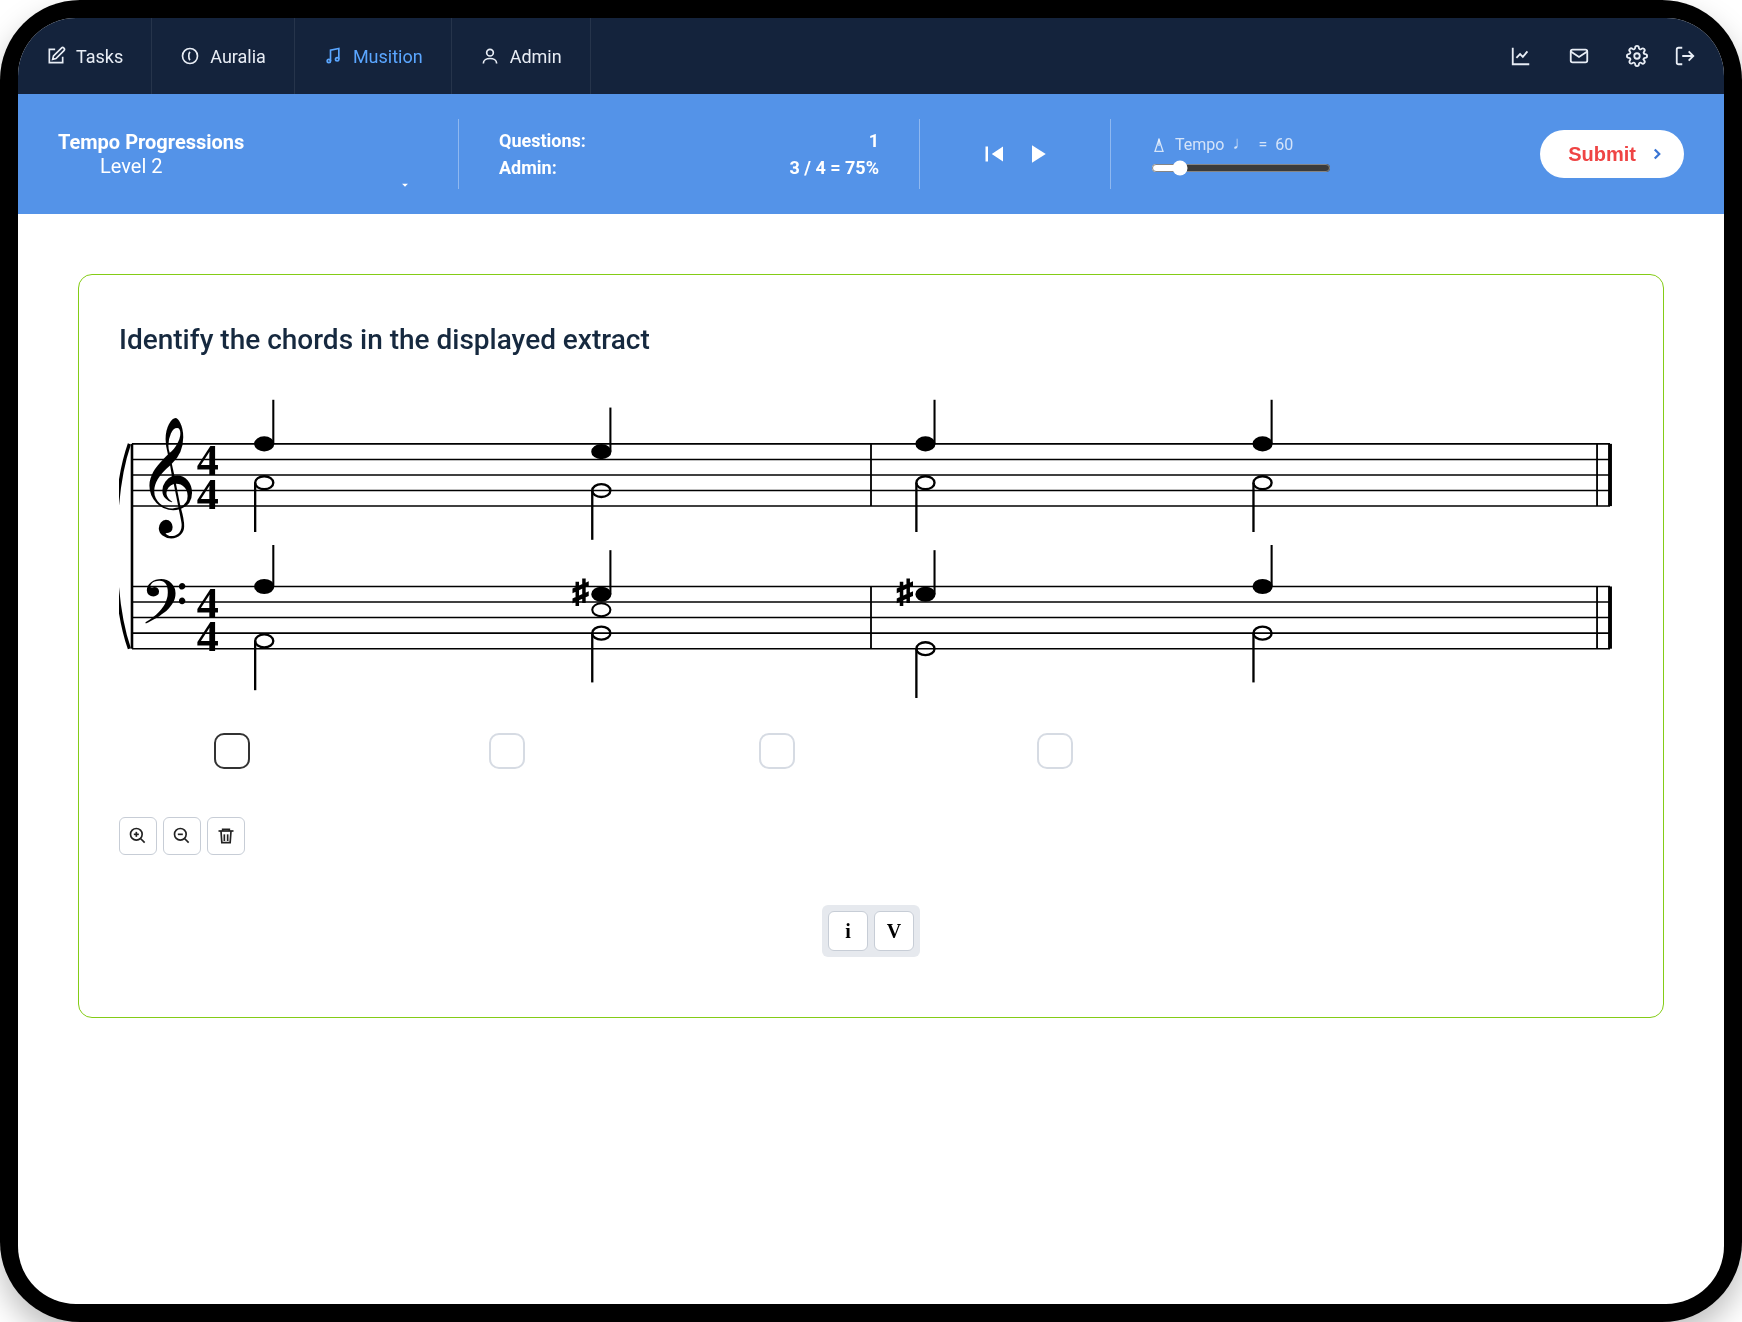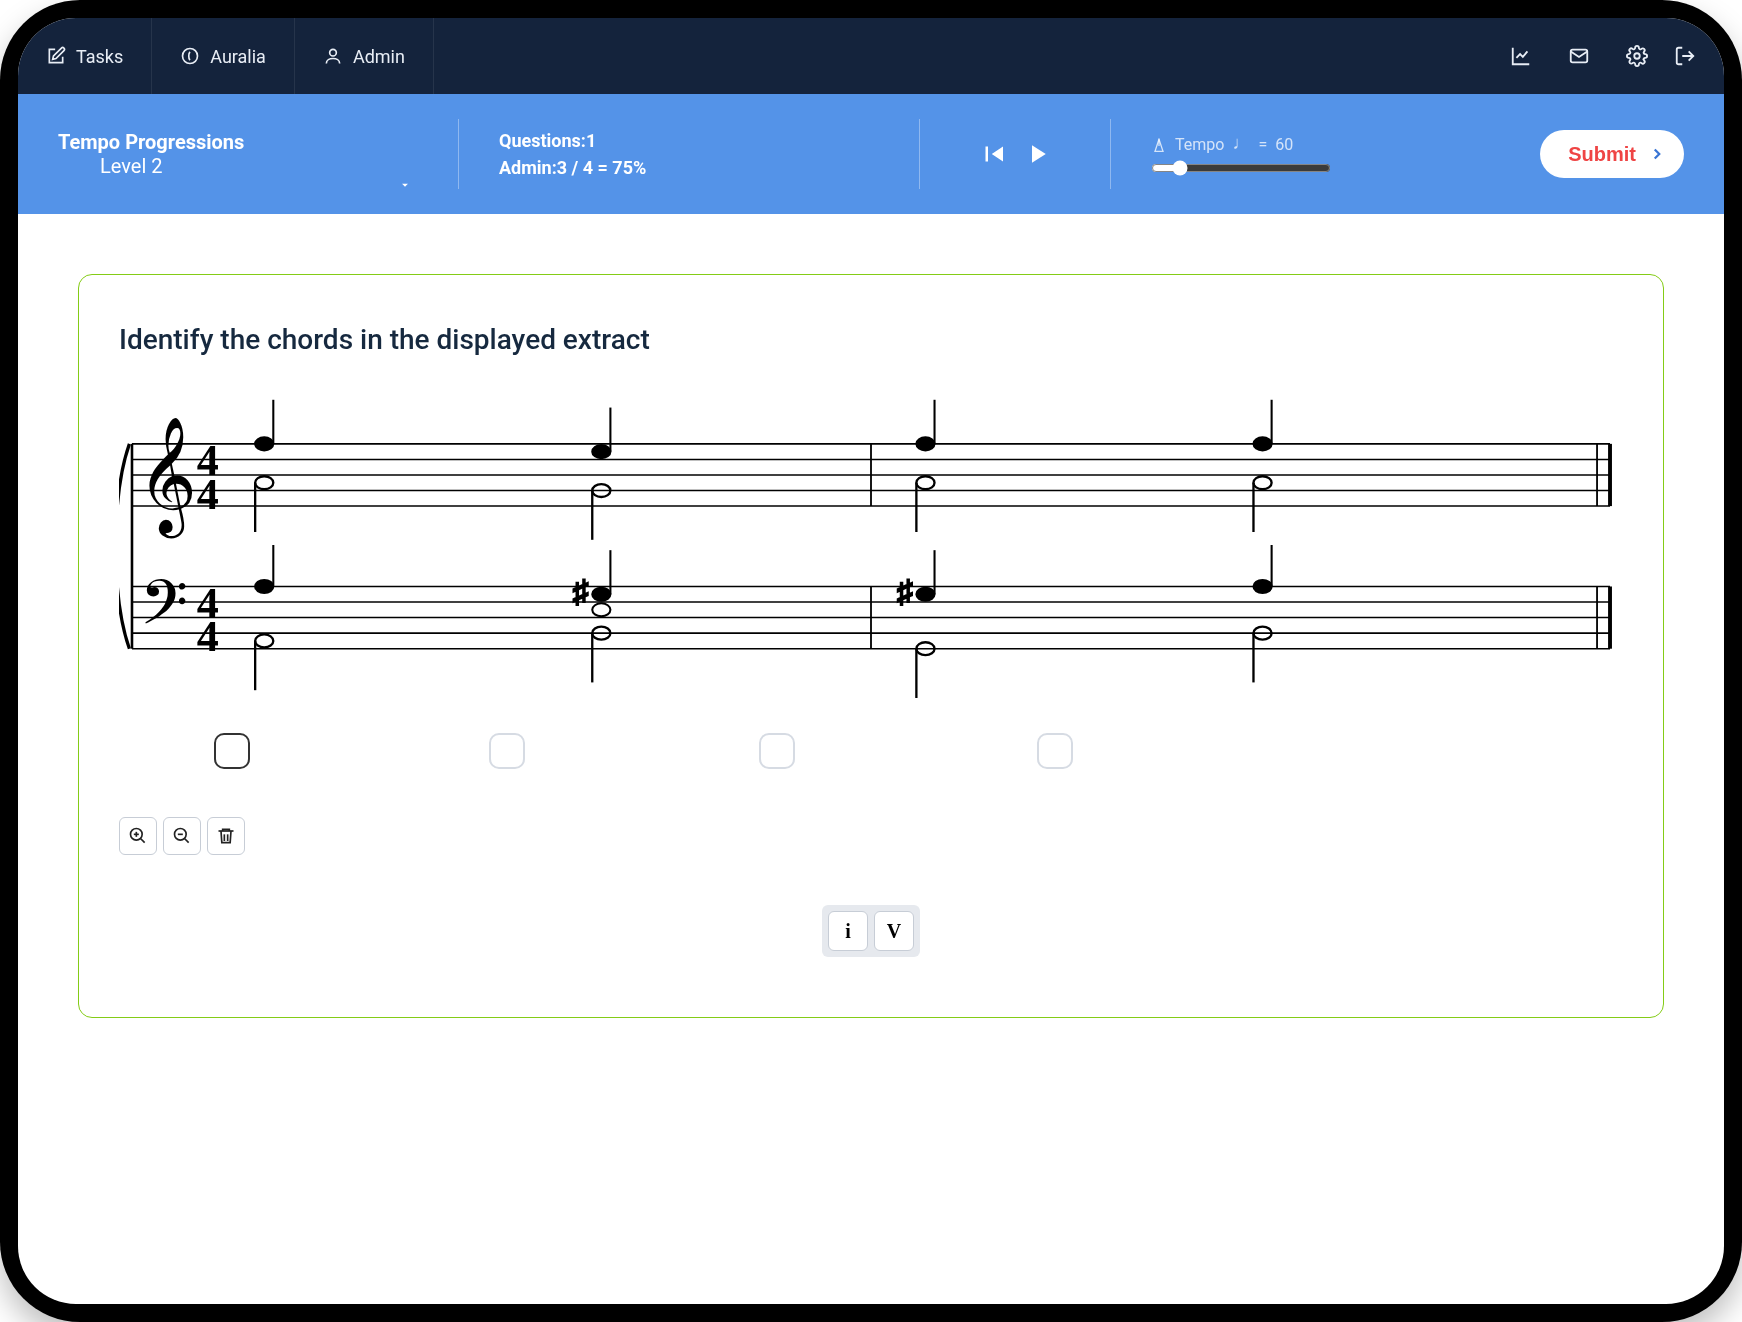--- a/index.html
+++ b/index.html
@@ -41,21 +41,21 @@
   
   .subhead{
     height:120px; background:#5493e8; display:flex; align-items:center; color:#fff;
     padding:0 40px; gap:40px;
   }
   .topic{ min-width:360px; position:relative; }
   .topic .t1{ font-weight:700; font-size:20px; }
   .topic .t2{ font-weight:400; font-size:20px;margin-left:42px; }
   .topic .caret{ position:absolute; top:48px; left:340px; }
   .qs{ min-width:380px; font-size:18px; display:flex; flex-direction:column; gap:6px; }
-  .qs .row{ display:flex; font-weight:700;}
+  .qs .row{ display:flex; justify-content:space-between; font-weight:700;}
   .divider{ width:1px; height:70px; background:rgba(255,255,255,.35); }
   .play{ display:flex; align-items:center; gap:14px; padding:0 18px;}
   .play svg{ width:30px; height:30px; fill:#fff;}
   .tempo{ display:flex; flex-direction:column; gap:6px; min-width:210px; color:rgba(255,255,255,.75);}
   .tempo .lbl{display:flex;align-items:flex-end;gap:8px;font-size:16px;}
   .tempo input[type=range]{ width:180px; accent-color:#fff;}
   .submit{
     margin-left:auto; background:#fff; color:#ef4444; font-weight:700; font-size:20px;
     border:none; border-radius:26px; height:48px; padding:0 48px 0 28px;
     display:flex; align-items:center; gap:30px; cursor:pointer; position:relative;
@@ -110,20 +110,28 @@
               <path d="M18.5 2.5a2.1 2.1 0 0 1 3 3L12 15l-4 1 1-4 9.5-9.5z"></path>
             </svg>
           <span>Tasks</span>
         </div>
         <div class="nav-item">
           <svg viewBox="0 0 24 24" fill="none" stroke="currentColor" stroke-width="2">
               <circle cx="12" cy="12" r="9"></circle>
               <path d="M12 7c-2 2-2 8 0 10"></path>
             </svg>
           <span>Auralia</span>
+        </div>
+        <div class="nav-item active">
+          <svg viewBox="0 0 24 24" fill="none" stroke="currentColor" stroke-width="2">
+              <path d="M9 18V5l10-2v13"></path>
+              <circle cx="7" cy="18" r="2"></circle>
+              <circle cx="17" cy="16" r="2"></circle>
+            </svg>
+          <span>Musition</span>
         </div>
         <div class="nav-item">
           <svg viewBox="0 0 24 24" fill="none" stroke="currentColor" stroke-width="2">
               <circle cx="12" cy="8" r="4"></circle>
               <path d="M4 21c0-4 4-6 8-6s8 2 8 6"></path>
             </svg>
           <span>Admin</span>
         </div>
         <div class="spacer"></div>
         <div class="icon-btn">

